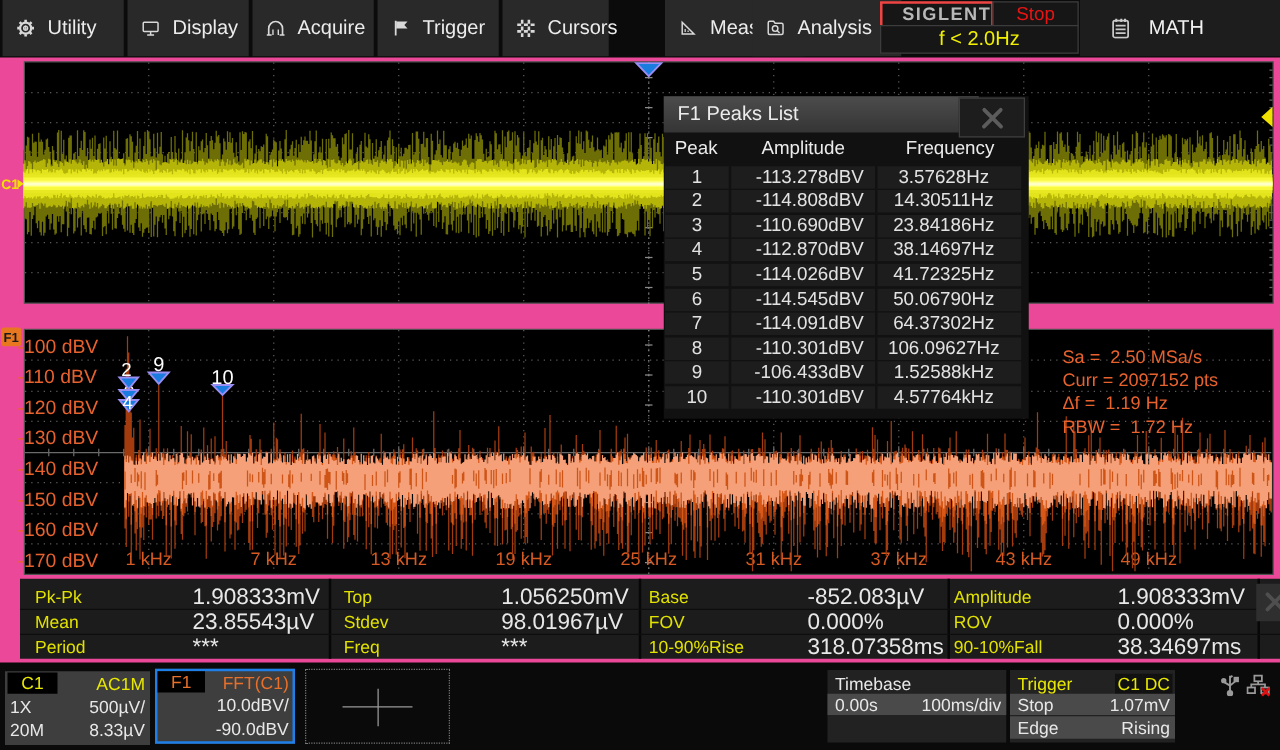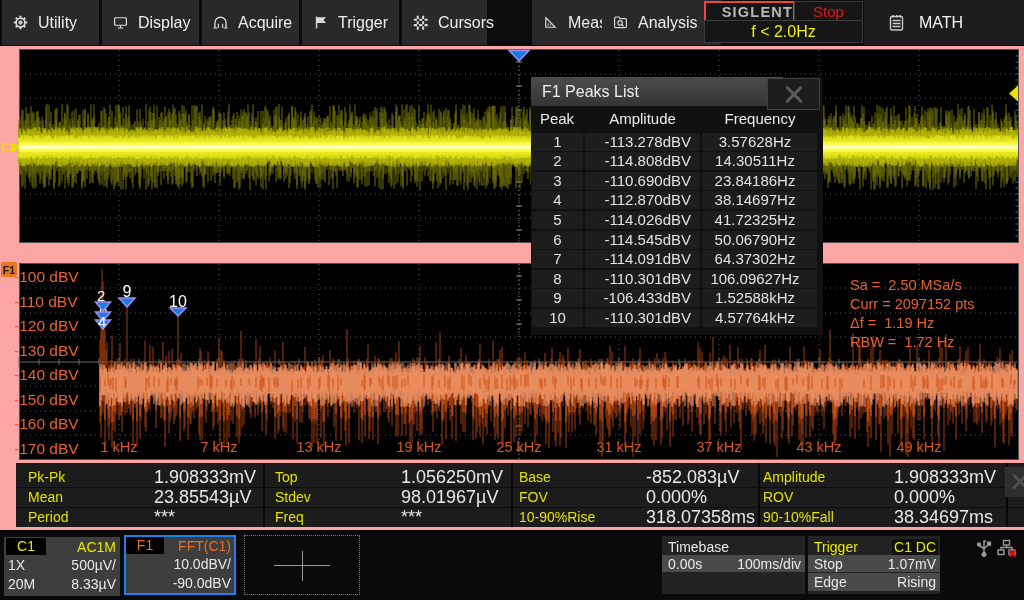--- a/index.html
+++ b/index.html
@@ -1,16 +1,16 @@
 <!DOCTYPE html>
 <html><head><meta charset="utf-8"><title>scope</title><style>
 *{margin:0;padding:0;box-sizing:border-box}
 html,body{width:1024px;height:600px;background:#000;overflow:hidden}
 body{font-family:"Liberation Sans",sans-serif;position:relative}
-#root{position:absolute;left:0;top:0;width:1024px;height:600px;background:#fca5a5}
+#root{position:absolute;left:0;top:0;width:1024px;height:600px;background:#ec4899}
 #menubar{position:absolute;left:0;top:0;width:1024px;height:46px;background:#0b0b0b}
 .mb{position:absolute;top:0;height:45px;background:#292929}
 .mi{position:absolute;left:11px;top:15px;line-height:0}
 .mt{position:absolute;left:36px;top:13.5px;font-size:16px;color:#ececec;white-space:nowrap}
 #sigblock{position:absolute;left:704px;top:1px;width:159px;height:42px}
 #sigcell{position:absolute;left:0;top:0;width:91px;height:36px;border:2px solid #ef4444;background:#161616;text-align:right}
 #stopcell{position:absolute;left:90px;top:0;width:69px;height:20px;border:1px solid #3c3c3c;background:#161616;text-align:center}
 #freqcell{position:absolute;left:0;top:19px;width:159px;height:23px;border:1px solid #3c3c3c;background:#161616;text-align:center}
 #siglogo{font-size:14.5px;font-weight:bold;color:#b8b8b8;letter-spacing:1.2px;line-height:19px}
 #stoptxt{font-size:15px;color:#e81414;line-height:19px}

